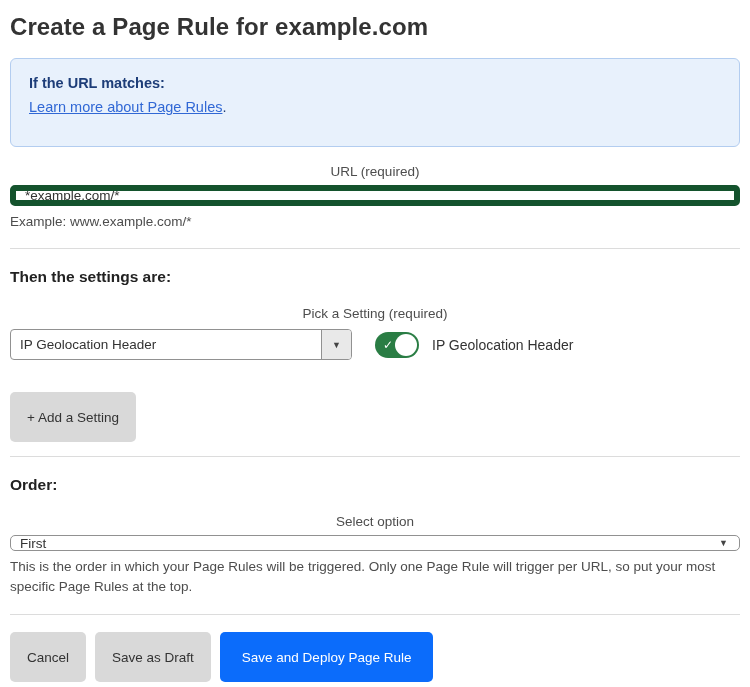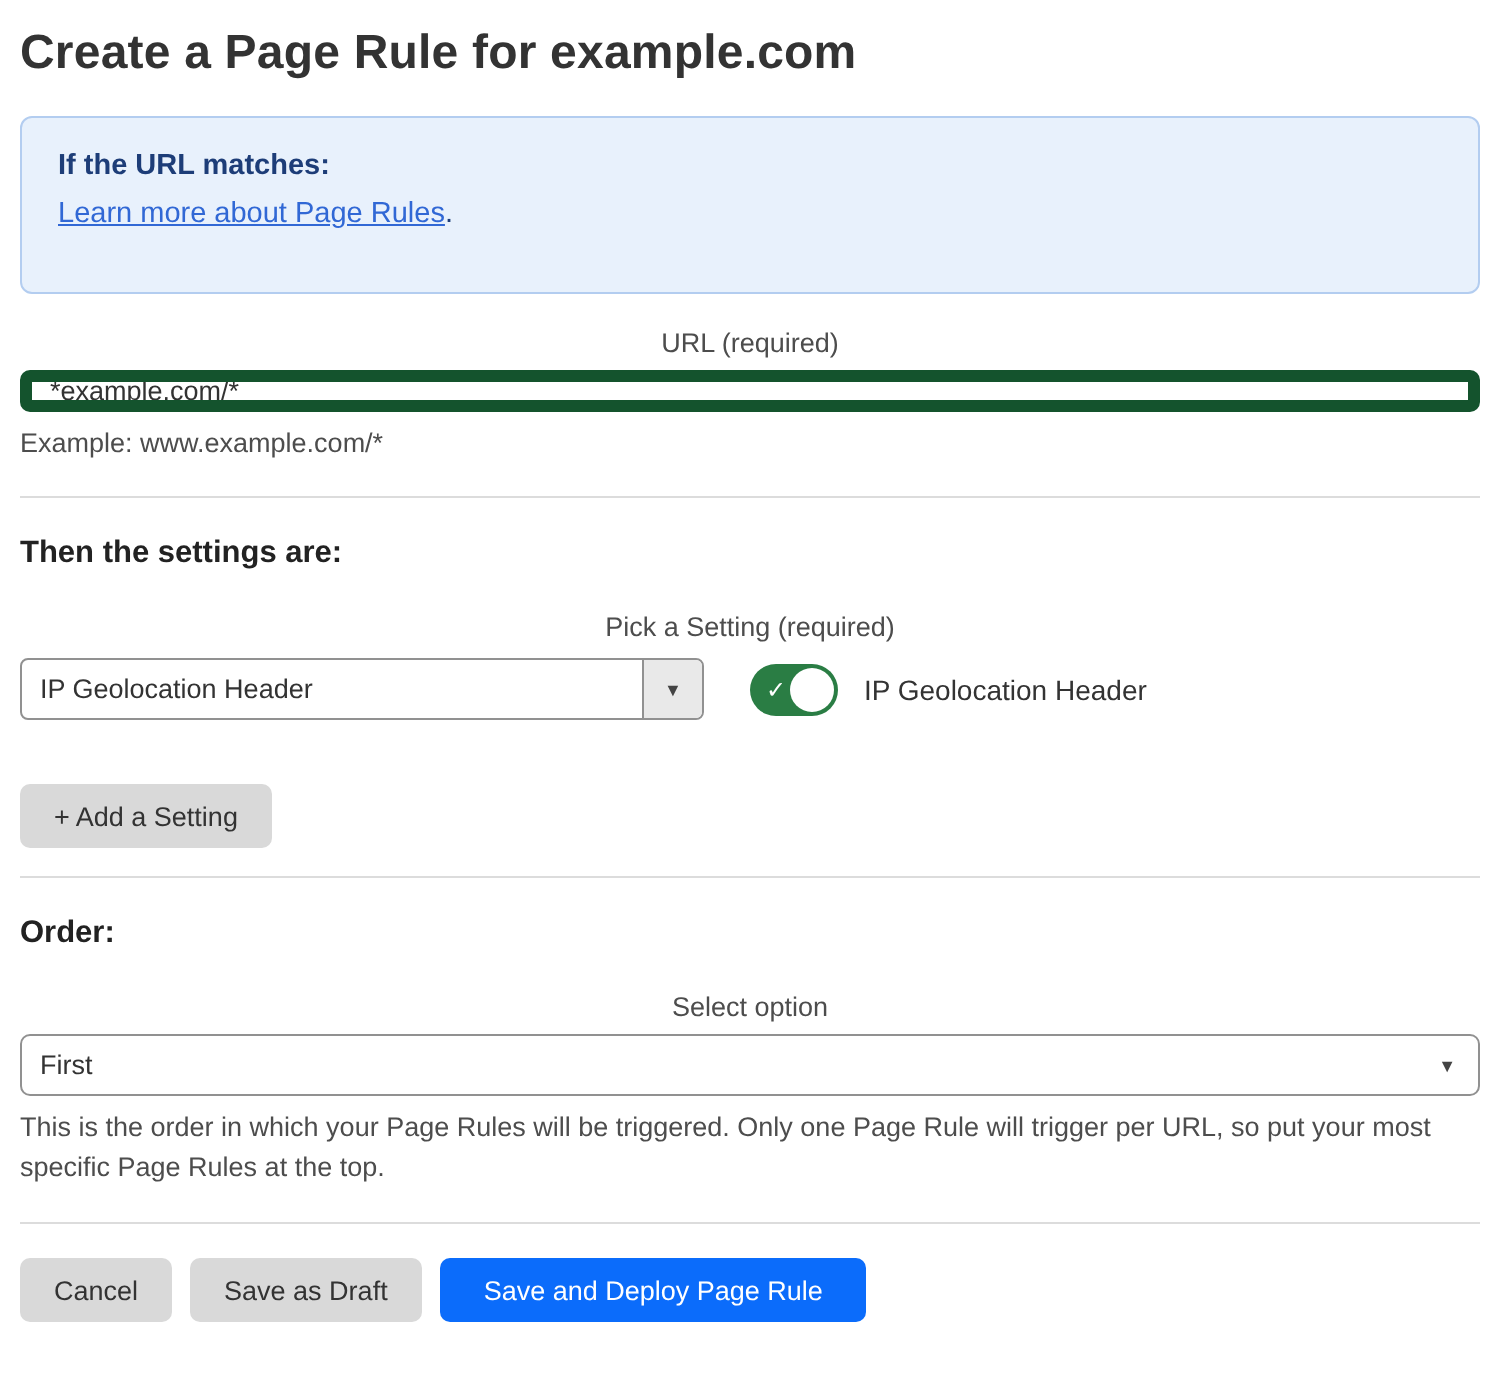--- a/index.html
+++ b/index.html
@@ -139,21 +139,21 @@
   }
   .toggle-label {
     margin-left: 13px;
     font-size: 14px;
     color: #333333;
   }
   .btn {
     display: inline-flex;
     align-items: center;
     justify-content: center;
-    height: 32px;
+    height: 50px;
     border: none;
     border-radius: 5px;
     font-family: "Liberation Sans", "DejaVu Sans", sans-serif;
     font-size: 13.5px;
     cursor: pointer;
   }
   .btn-gray {
     background: #d9d9d9;
     color: #333333;
   }
@@ -163,21 +163,21 @@
   }
   .add-setting-btn {
     margin-top: 32px;
     padding: 0 17px;
   }
   .order-select {
     display: flex;
     align-items: center;
     justify-content: space-between;
     width: 730px;
-    height: 31px;
+    height: 16px;
     margin-top: 6px;
     border: 1px solid #919191;
     border-radius: 5px;
     background: #ffffff;
     padding: 0 11px 0 9px;
     cursor: pointer;
   }
   .order-select .select-value { font-size: 13.5px; color: #333333; }
   .order-select .select-arrow { font-size: 9px; color: #444444; }
   .actions-row {

